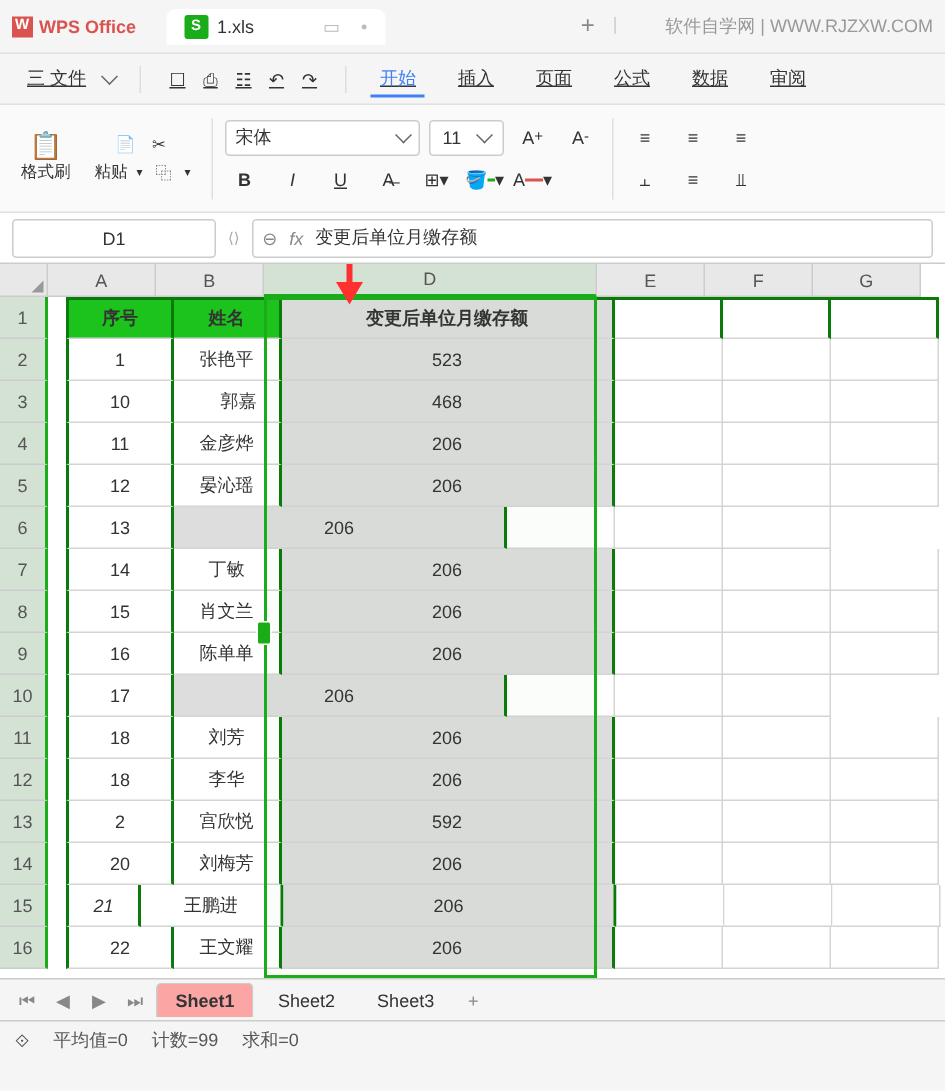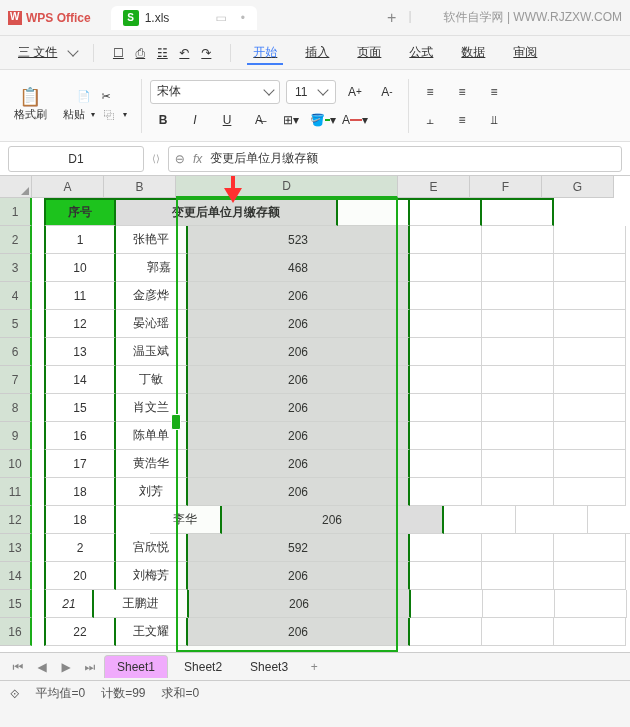--- a/index.html
+++ b/index.html
@@ -53,21 +53,21 @@
 .data-row .cell { border-right:2px solid #0a7a0a; }
 .data-row .cell:first-child { border-left:2px solid #0a7a0a; }
 .header-row .cell { border-top:2px solid #0a7a0a; border-right:2px solid #0a7a0a; }
 .header-row .cell:first-child { border-left:2px solid #0a7a0a; }
 
 .arrow-annot { position:absolute; z-index:50; pointer-events:none; }
 
 .sheet-tabs { height:28px; border-top:1px solid #ccc; display:flex; align-items:center; padding:0 8px; gap:4px; background:#f5f5f5; font-size:12px; }
 .nav-btn { width:20px; display:flex; justify-content:center; color:#888; cursor:pointer; }
 .sheet-tab { padding:4px 12px; cursor:pointer; }
-.sheet-tab.active { background:#f0abfc; border:1px solid #ccc; border-bottom:none; font-weight:normal; border-radius:4px 4px 0 0; }
+.sheet-tab.active { background:#fca5a5; border:1px solid #ccc; border-bottom:none; font-weight:bold; border-radius:4px 4px 0 0; }
 
 .statusbar { height:26px; border-top:1px solid #ccc; display:flex; align-items:center; padding:0 10px; gap:16px; font-size:12px; color:#555; background:#f5f5f5; }
 
 .chev-down { width:8px; height:8px; border-right:1px solid #666; border-bottom:1px solid #666; transform:rotate(45deg); margin-top:-3px; display:inline-block; }
 .underline-bar { display:inline-block; width:14px; border-bottom:2px solid; }
 </style>
 </head>
 <body>
 
 <div class="titlebar">
@@ -202,20 +202,21 @@
       <div class="row-h sel">11</div>
       <div class="row-h sel">12</div>
       <div class="row-h sel">13</div>
       <div class="row-h sel">14</div>
       <div class="row-h sel">15</div>
       <div class="row-h sel">16</div>
     </div>
   <div class="cells" id="cells">
       <div class="row header-row">
         <div class="cell hdr-green" style="width: 72px;">序号</div>
+        <div class="cell hdr-green" style="width: 72px;">姓名</div>
         <div class="cell hdr-green sel-col" style="width: 222px;">变更后单位月缴存额</div>
         <div class="cell " style="width: 72px;"></div>
         <div class="cell " style="width: 72px;"></div>
         <div class="cell " style="width: 72px;"></div>
       </div>
       <div class="row data-row">
         <div class="cell " style="width: 72px;">1</div>
         <div class="cell " style="width: 72px;">张艳平</div>
         <div class="cell sel-col" style="width: 222px;">523</div>
         <div class="cell " style="width: 72px; border-right: 1px solid rgb(212, 212, 212); border-left: none;"></div>
@@ -241,21 +242,20 @@
       <div class="row data-row">
         <div class="cell " style="width: 72px;">12</div>
         <div class="cell " style="width: 72px;">晏沁瑶</div>
         <div class="cell sel-col" style="width: 222px;">206</div>
         <div class="cell " style="width: 72px; border-right: 1px solid rgb(212, 212, 212); border-left: none;"></div>
         <div class="cell " style="width: 72px; border-right: 1px solid rgb(212, 212, 212); border-left: none;"></div>
         <div class="cell " style="width: 72px; border-right: 1px solid rgb(212, 212, 212); border-left: none;"></div>
       </div>
       <div class="row data-row">
         <div class="cell " style="width: 72px;">13</div>
-        <div class="cell " style="width: 72px;">温玉斌</div>
         <div class="cell sel-col" style="width: 222px;">206</div>
         <div class="cell " style="width: 72px; border-right: 1px solid rgb(212, 212, 212); border-left: none;"></div>
         <div class="cell " style="width: 72px; border-right: 1px solid rgb(212, 212, 212); border-left: none;"></div>
         <div class="cell " style="width: 72px; border-right: 1px solid rgb(212, 212, 212); border-left: none;"></div>
       </div>
       <div class="row data-row">
         <div class="cell " style="width: 72px;">14</div>
         <div class="cell " style="width: 72px;">丁敏</div>
         <div class="cell sel-col" style="width: 222px;">206</div>
         <div class="cell " style="width: 72px; border-right: 1px solid rgb(212, 212, 212); border-left: none;"></div>
@@ -273,37 +273,36 @@
       <div class="row data-row">
         <div class="cell " style="width: 72px;">16</div>
         <div class="cell " style="width: 72px;">陈单单</div>
         <div class="cell sel-col" style="width: 222px;">206</div>
         <div class="cell " style="width: 72px; border-right: 1px solid rgb(212, 212, 212); border-left: none;"></div>
         <div class="cell " style="width: 72px; border-right: 1px solid rgb(212, 212, 212); border-left: none;"></div>
         <div class="cell " style="width: 72px; border-right: 1px solid rgb(212, 212, 212); border-left: none;"></div>
       </div>
       <div class="row data-row">
         <div class="cell " style="width: 72px;">17</div>
-        <div class="cell " style="width: 72px;">黄浩华</div>
         <div class="cell sel-col" style="width: 222px;">206</div>
         <div class="cell " style="width: 72px; border-right: 1px solid rgb(212, 212, 212); border-left: none;"></div>
         <div class="cell " style="width: 72px; border-right: 1px solid rgb(212, 212, 212); border-left: none;"></div>
         <div class="cell " style="width: 72px; border-right: 1px solid rgb(212, 212, 212); border-left: none;"></div>
       </div>
       <div class="row data-row">
         <div class="cell " style="width: 72px;">18</div>
         <div class="cell " style="width: 72px;">刘芳</div>
         <div class="cell sel-col" style="width: 222px;">206</div>
         <div class="cell " style="width: 72px; border-right: 1px solid rgb(212, 212, 212); border-left: none;"></div>
         <div class="cell " style="width: 72px; border-right: 1px solid rgb(212, 212, 212); border-left: none;"></div>
         <div class="cell " style="width: 72px; border-right: 1px solid rgb(212, 212, 212); border-left: none;"></div>
       </div>
       <div class="row data-row">
         <div class="cell " style="width: 72px;">18</div>
-        <div class="cell " style="width: 72px; margin-left: 34px;">李华</div>
+        <div class="cell " style="width: 72px;">李华</div>
         <div class="cell sel-col" style="width: 222px;">206</div>
         <div class="cell " style="width: 72px; border-right: 1px solid rgb(212, 212, 212); border-left: none;"></div>
         <div class="cell " style="width: 72px; border-right: 1px solid rgb(212, 212, 212); border-left: none;"></div>
         <div class="cell " style="width: 72px; border-right: 1px solid rgb(212, 212, 212); border-left: none;"></div>
       </div>
       <div class="row data-row">
         <div class="cell " style="width: 72px;">2</div>
         <div class="cell " style="width: 72px;">宫欣悦</div>
         <div class="cell sel-col" style="width: 222px;">592</div>
         <div class="cell " style="width: 72px; border-right: 1px solid rgb(212, 212, 212); border-left: none;"></div>

